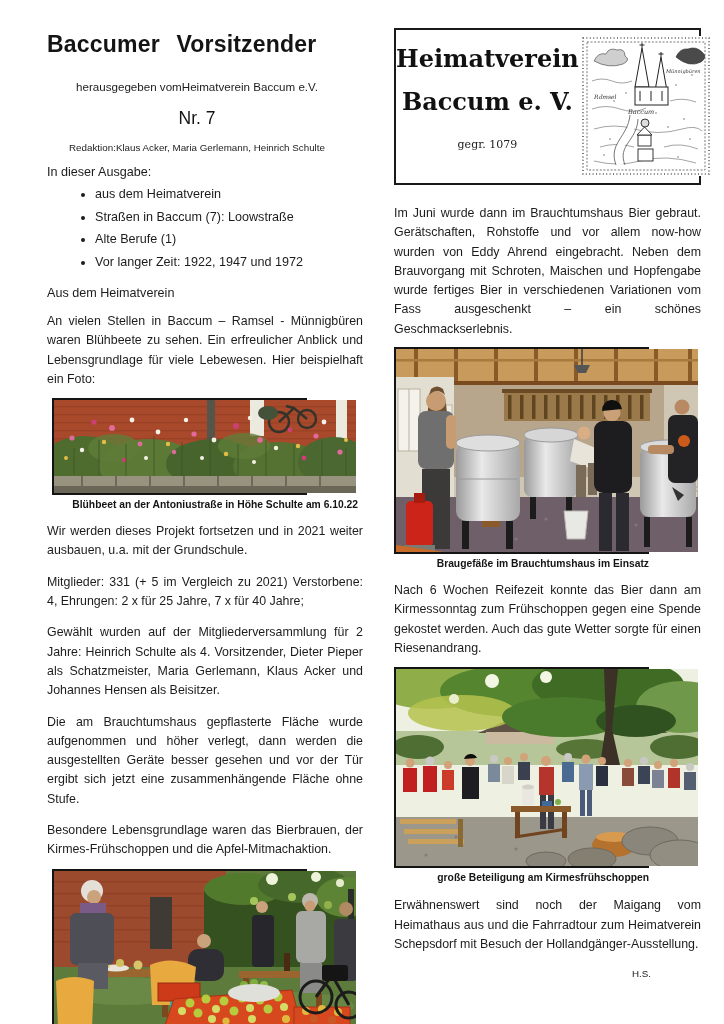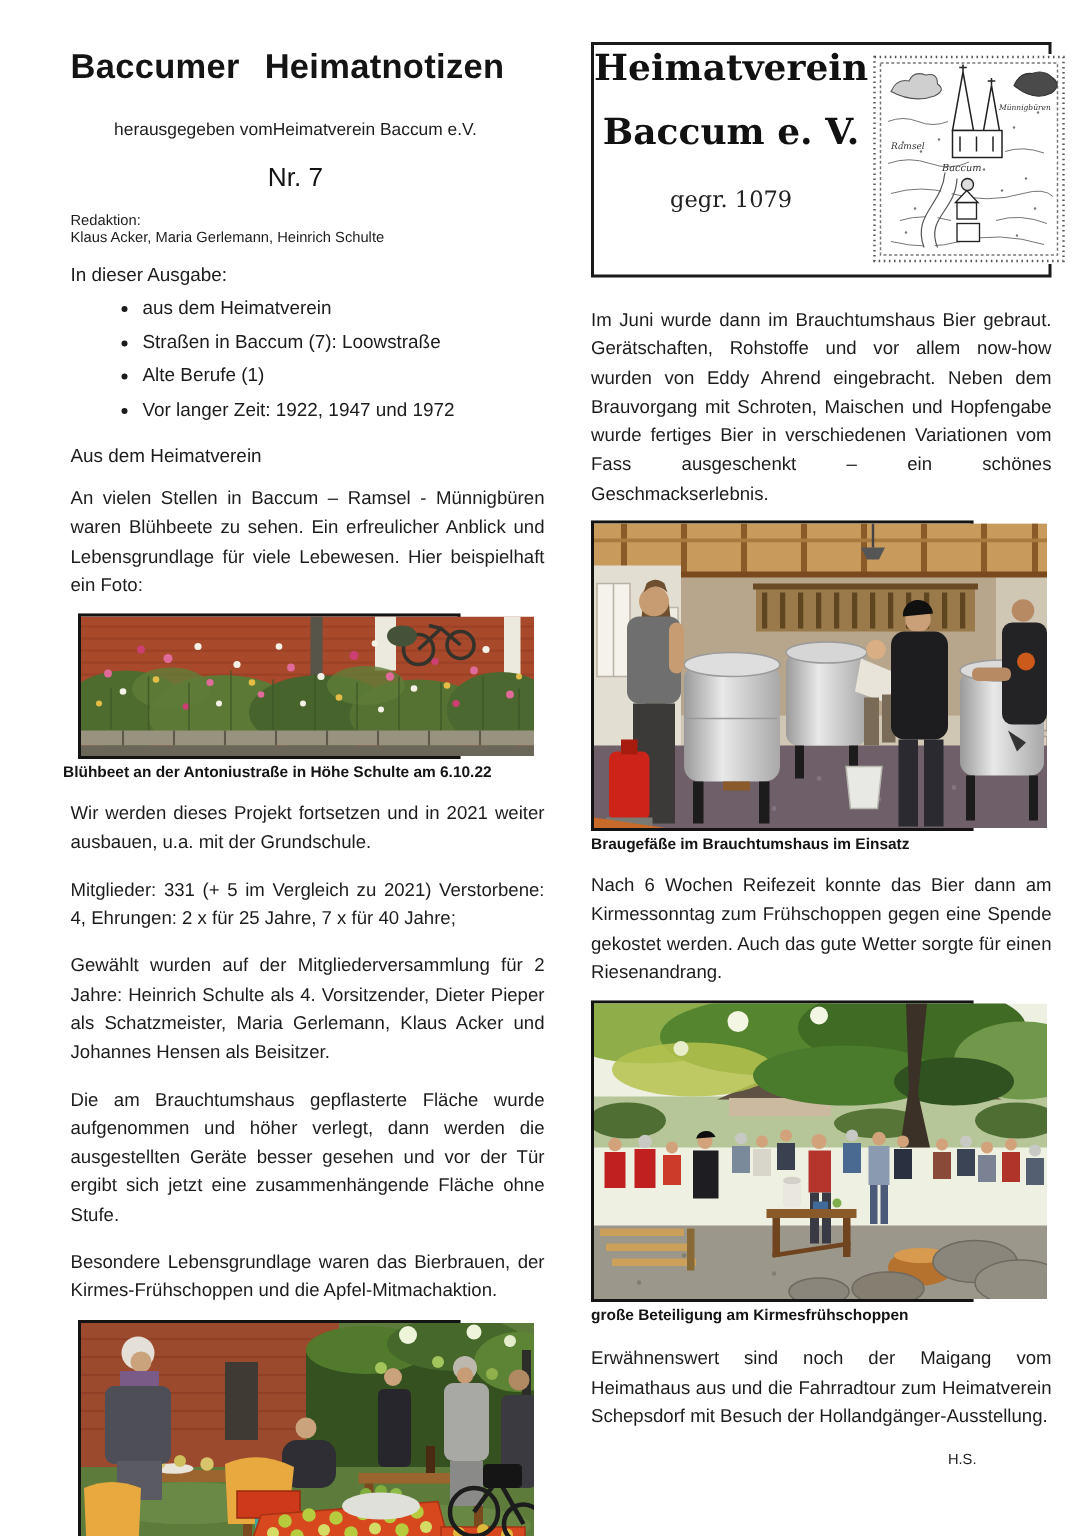--- a/index.html
+++ b/index.html
@@ -6,52 +6,52 @@
   body{width:724px;height:1024px;background:#ffffff;position:relative;overflow:hidden;
        font-family:"Liberation Sans",sans-serif;color:#1c1c1c;}
   .col{position:absolute;top:28px;}
   .col-left{left:47px;width:316px;}
   .col-right{left:394px;width:307px;}
 
   .page-title{font-size:23px;line-height:28px;margin:2px 0 22px 0;word-spacing:10px;letter-spacing:.2px;color:#141414;}
   .row{display:flex;justify-content:center;padding-right:16px;}
   .pub-row{font-size:11.6px;margin-bottom:15px;}
   .issue-row{font-size:17.5px;margin-bottom:13px;color:#141414;}
-  .red-row{font-size:9.8px;margin-bottom:12px;flex-direction:column;}
+  .red-row{font-size:9.8px;margin-bottom:12px;}
 
   .toc-head{font-size:12.6px;margin:4px 0 4px 0;}
   ul.toc{margin:3px 0 0 0;padding-left:48px;}
   ul.toc li{font-size:12.6px;line-height:22.5px;}
 
   .sec-head{font-size:12.6px;margin:13px 0 0 0;}
   p.body{font-size:12.4px;line-height:19.3px;text-align:justify;margin:12px 0 0 0;}
 
   figure{margin:9px 0 0 0;width:255px;}
   .fig-left{margin-left:5px;}
   .photo-frame{border:2px solid #141414;display:block;background:#ccc;}
   .photo-frame svg{display:block;}
-  figcaption{font-weight:bold;text-align:left;margin-top:4px;font-size:10.3px;color:#141414;}
+  figcaption{font-weight:bold;text-align:right;margin-top:4px;font-size:10.3px;color:#141414;}
   .cap-wide{width:316px;margin-left:-5px;}
 
   .logo-box{border:2px solid #1a1a1a;height:153px;display:flex;background:#fff;}
-  .logo-text{flex:1;text-align:center;}
+  .logo-text{flex:1;text-align:center;padding-top:14px;}
   .fraktur{font-family:"DejaVu Serif",serif;font-weight:bold;color:#111;}
   .logo-l1{font-size:24px;}
   .logo-l2{font-size:24px;margin-top:14px;}
-  .logo-founded{font-family:"DejaVu Serif",serif;font-size:15px;margin-top:22px;color:#222;}
+  .logo-founded{font-family:"DejaVu Serif",serif;font-size:11px;margin-top:22px;color:#222;}
   .logo-sketch{width:140px;padding:5px 6px 5px 0;}
 
   .signature{font-size:9.8px;text-align:right;padding-right:50px;margin-top:14px;}
 </style>
 </head>
 <body>
 
 <div class="col col-left">
 
-  <h1 class="page-title">Baccumer  Heimatnotizen</h1>
+  <h1 class="page-title">Baccumer  Vorsitzender</h1>
 
   <div class="row pub-row">
     <span>herausgegeben vom</span>
     <span>Heimatverein Baccum e.V.</span>
   </div>
 
   <div class="row issue-row">
     <span>Nr. 7</span>
   </div>
 

